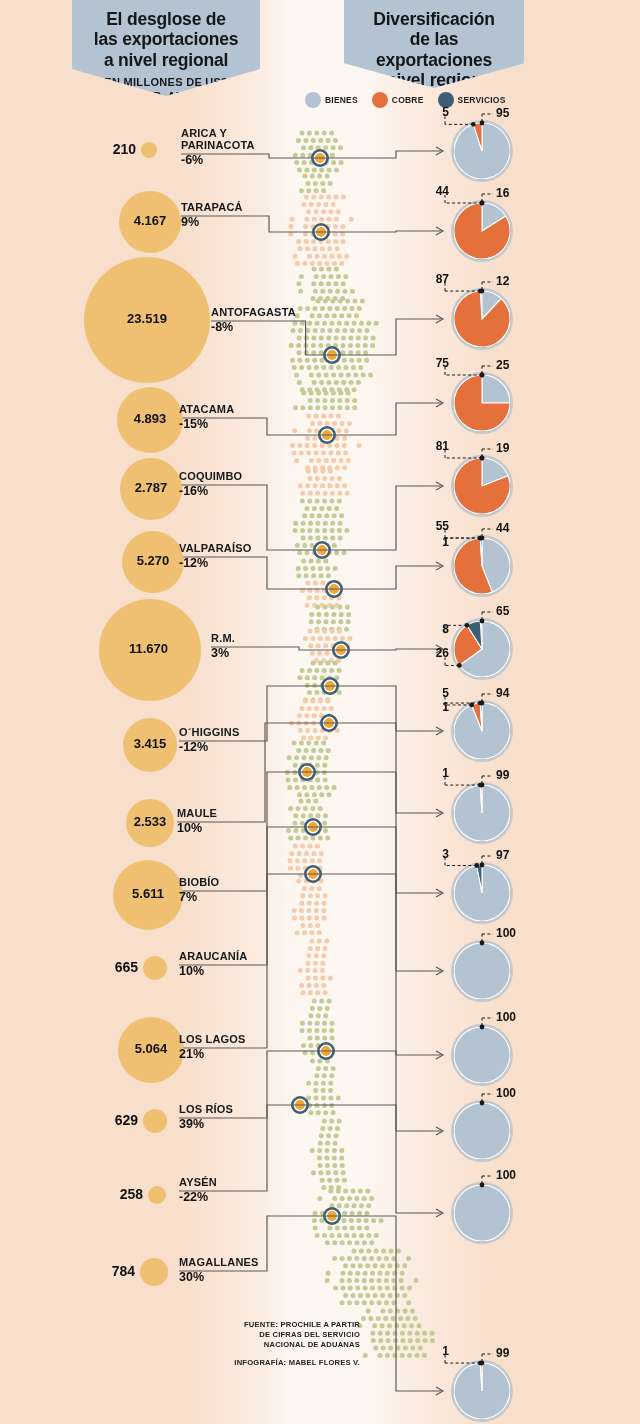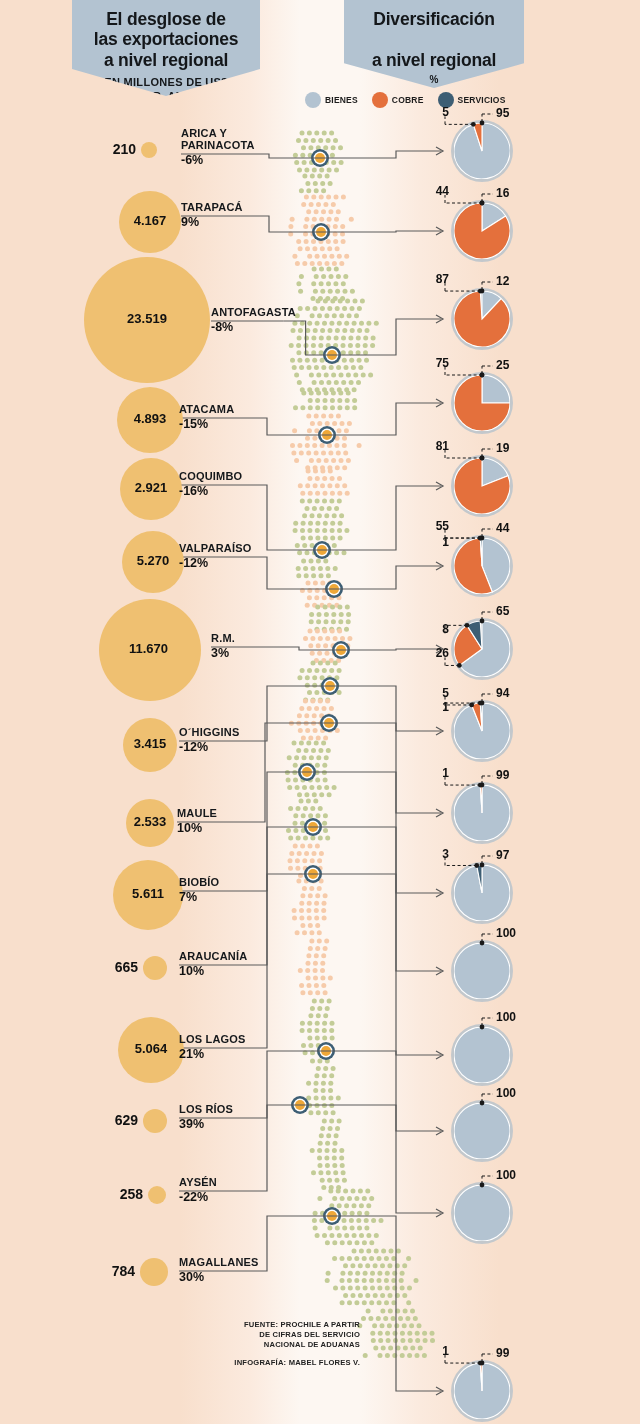--- a/index.html
+++ b/index.html
@@ -1222,21 +1222,21 @@
     </h1>
     <p class="sub">
       <span>EN MILLONES DE US$</span><br>
       <span>% VAR. ANUAL</span>
     </p>
   </div>
 
   <div class="banner" id="banner-right">
     <h1>
       <span>Diversificación</span><br>
-      <br>
+      <span>de las exportaciones</span><br>
       <span>a nivel regional</span>
     </h1>
     <p class="sub">%</p>
   </div>
 
   <div id="legend">
       <div class="lg-item">
         <span class="lg-dot" style="background: rgb(179, 195, 209);"></span>
         <span class="lg-txt">BIENES</span>
       </div>
@@ -1280,21 +1280,21 @@
       </div>
       <div class="bubble" style="left: 117px; top: 387px; height: 66px; width: 66px; background: rgb(239, 192, 113);"></div>
       <div class="bubble-val inside" style="left: 117px; top: 411px; width: 66px; text-align: center;">4.893</div>
       <div class="reg-label" style="left: 179px; top: 404px;">
         <div class="reg-name">
           <div>ATACAMA</div>
         </div>
         <div class="reg-pct">-15%</div>
       </div>
       <div class="bubble" style="left: 120px; top: 458px; height: 62px; width: 62px; background: rgb(239, 192, 113);"></div>
-      <div class="bubble-val inside" style="left: 120px; top: 480px; width: 62px; text-align: center;">2.921</div>
+      <div class="bubble-val inside" style="left: 120px; top: 480px; width: 62px; text-align: center;">2.787</div>
       <div class="reg-label" style="left: 179px; top: 471px;">
         <div class="reg-name">
           <div>COQUIMBO</div>
         </div>
         <div class="reg-pct">-16%</div>
       </div>
       <div class="bubble" style="left: 122px; top: 531px; height: 62px; width: 62px; background: rgb(239, 192, 113);"></div>
       <div class="bubble-val inside" style="left: 122px; top: 553px; width: 62px; text-align: center;">5.270</div>
       <div class="reg-label" style="left: 179px; top: 543px;">
         <div class="reg-name">

